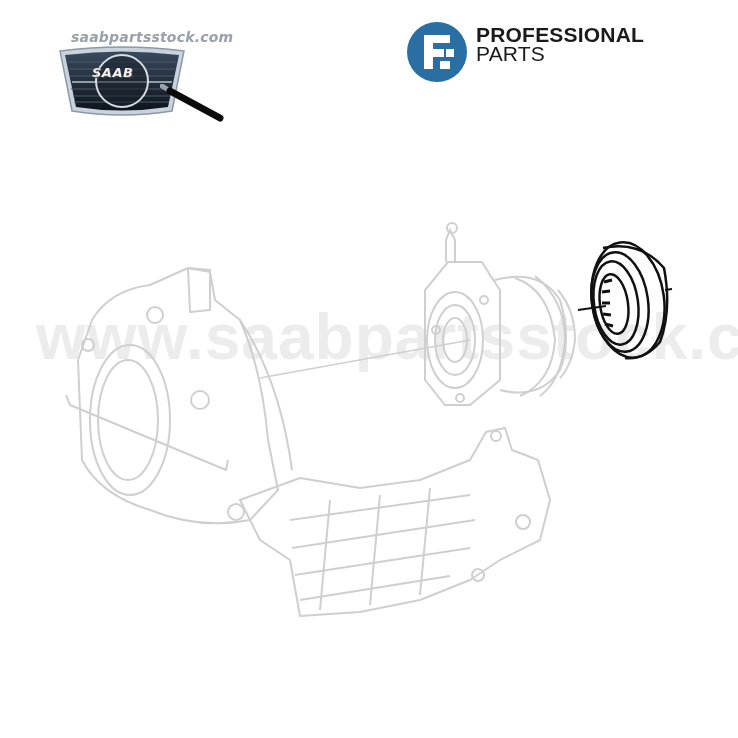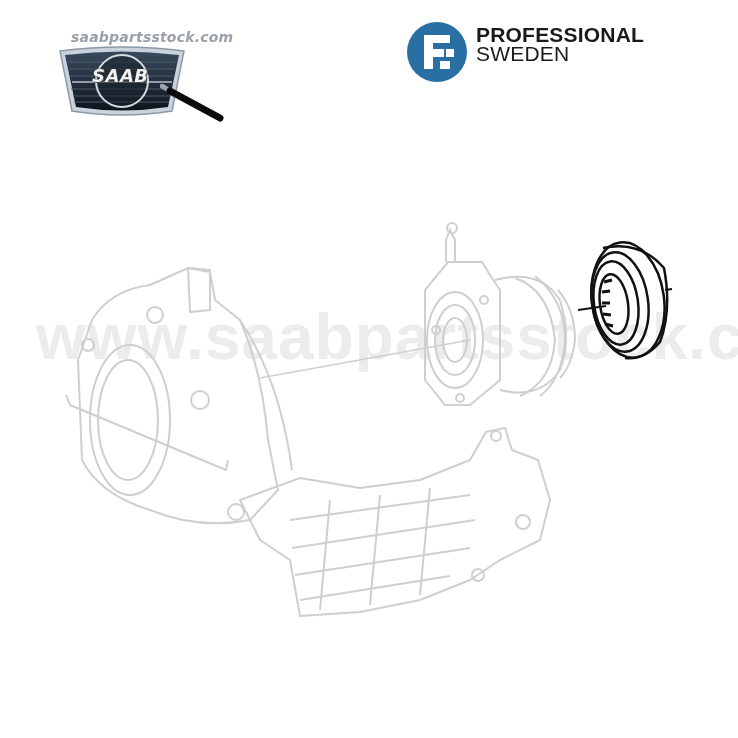--- a/index.html
+++ b/index.html
@@ -2,21 +2,21 @@
 <html><head>
   <meta charset="utf-8">
   <style>
     html, body { margin: 0; padding: 0; background: #ffffff; }
     body { width: 738px; height: 738px; position: relative; overflow: hidden; font-family: "Liberation Sans", sans-serif; }
 
     
     .saab-logo { position: absolute; left: 52px; top: 26px; width: 175px; height: 100px; }
     .saab-url { position: absolute; left: 19px; top: 3px; font-size: 14px; font-style: italic; font-weight: bold; color: #9aa0aa; letter-spacing: 0.2px; font-family: "DejaVu Sans", sans-serif; text-align: center; }
     .grille { position: absolute; left: 6px; top: 19px; width: 128px; height: 74px; }
-    .saab-wordmark { position: absolute; left: 40px; top: 39px; font-size: 18px; font-weight: bold; font-style: italic; color: #f2f2f2; letter-spacing: 0.5px; text-shadow: 0 0 1px #000, 1px 1px 0 #555; font-family: "DejaVu Sans", sans-serif; }
+    .saab-wordmark { position: absolute; left: 40px; top: 39px; font-size: 13px; font-weight: bold; font-style: italic; color: #f2f2f2; letter-spacing: 0.5px; text-shadow: 0 0 1px #000, 1px 1px 0 #555; font-family: "DejaVu Sans", sans-serif; }
 
     
     .pps-logo { position: absolute; left: 406px; top: 21px; width: 300px; height: 70px; }
     .pps-text { position: absolute; left: 70px; top: 4px; line-height: 19px; color: #1a1a1a; }
     .pps-line1, .pps-line2 { font-weight: bold; font-size: 21px; letter-spacing: 0.2px; display: block; font-family: "Liberation Sans", sans-serif; }
     .pps-line3 { font-weight: normal; font-size: 21px; display: block; letter-spacing: 0.2px; font-family: "Liberation Sans", sans-serif; }
 
     
     .diagram { position: absolute; left: 0; top: 0; width: 738px; height: 738px; }
     .watermark { position: absolute; left: 36px; top: 300px; font-size: 64px; font-weight: bold; color: #ececec; letter-spacing: 1px; white-space: nowrap; font-family: "Liberation Sans", sans-serif; }
@@ -55,21 +55,21 @@
 
 <div class="pps-logo">
   <svg style="position:absolute;left:0;top:0;width:62px;height:62px" viewBox="0 0 62 62">
     <circle cx="31" cy="31" r="30" fill="#2a6fa3"></circle>
     <path d="M18 14 H44 V22 H27 V28 H38 V36 H27 V48 H18 Z" fill="#ffffff"></path>
     <path d="M34 40 H44 V48 H34 Z" fill="#ffffff"></path>
     <path d="M40 28 H48 V36 H40 Z" fill="#ffffff"></path>
   </svg>
   <div class="pps-text">
     <span class="pps-line1">PROFESSIONAL</span>
-    <span class="pps-line3">SWEDEN</span>
+    <span class="pps-line3">PARTS</span>
   </div>
 </div>
 
 <div class="watermark">www.saabpartsstock.com</div>
 
 <svg class="diagram" viewBox="0 0 738 738">
 
   <g fill="none" stroke="#cfcfcf" stroke-width="2" stroke-linejoin="round">
     <path d="M92 320 Q110 290 150 285 L188 268 L210 272 L215 300 L240 320 Q262 370 268 440 L278 490 L250 520 Q200 530 150 510 Q100 495 82 460 L78 360 Z"></path>
     <ellipse cx="130" cy="420" rx="40" ry="75"></ellipse>

